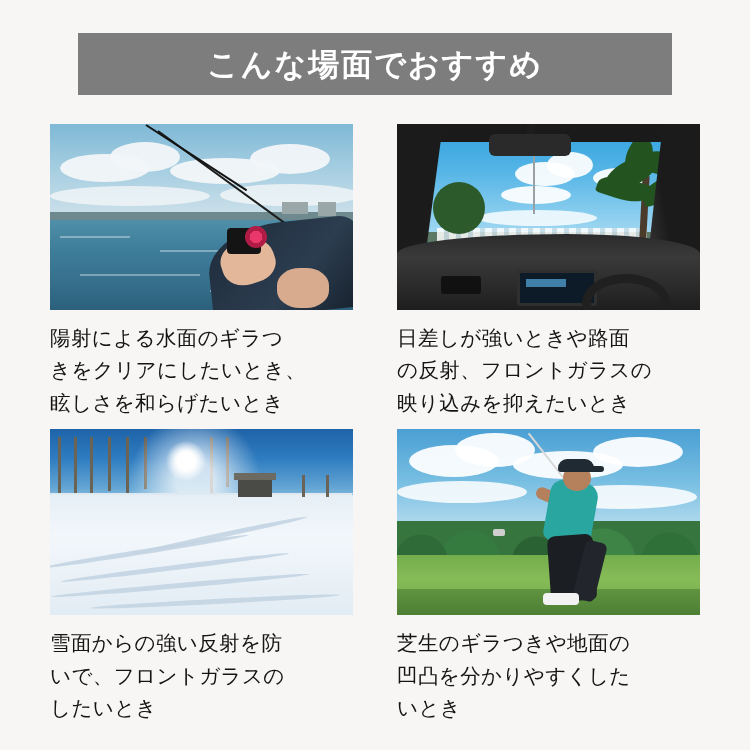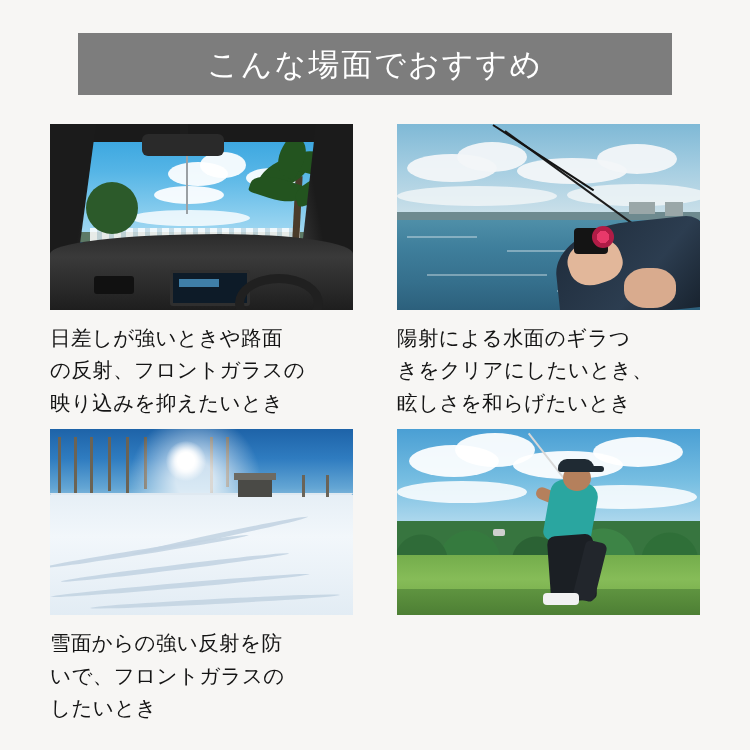--- a/index.html
+++ b/index.html
@@ -30,21 +30,21 @@
     height: 62px;
     background: #7d7d7d;
     display: flex;
     align-items: center;
     justify-content: center;
   }
   .banner-title {
     color: #ffffff;
     font-size: 31px;
     letter-spacing: 2px;
-    font-weight: 400;
+    font-weight: 700;
     line-height: 1;
     white-space: nowrap;
   }
 
   
   .grid {
     position: absolute;
     left: 50px;
     top: 124px;
     width: 650px;
@@ -357,20 +357,50 @@
 </head>
 <body>
 
 <div class="page">
 
   <div class="banner">
     <div class="banner-title">こんな場面でおすすめ</div>
   </div>
 
   <div class="grid">
+
+    <div class="case">
+      <div class="case-photo ph-fish">
+        <div class="sky"></div>
+        <div class="cl f1"></div>
+        <div class="cl f2"></div>
+        <div class="cl f3"></div>
+        <div class="cl f4"></div>
+        <div class="cl f5"></div>
+        <div class="cl f6"></div>
+        <div class="land"></div>
+        <div class="bldg b1"></div>
+        <div class="bldg b2"></div>
+        <div class="sea"></div>
+        <div class="wave w1"></div>
+        <div class="wave w2"></div>
+        <div class="wave w3"></div>
+        <div class="wave w4"></div>
+        <div class="rod"></div>
+        <div class="rod2"></div>
+        <div class="arm"></div>
+        <div class="hand"></div>
+        <div class="hand2"></div>
+        <div class="reel"></div>
+        <div class="reel-spool"></div>
+      </div>
+      <div class="case-caption">陽射による水面のギラつ
+きをクリアにしたいとき、
+眩しさを和らげたいとき</div>
+    </div>
 
     <div class="case">
       <div class="case-photo ph-car">
         <div class="sky"></div>
         <div class="cloud c1"></div>
         <div class="cloud c2"></div>
         <div class="cloud c3"></div>
         <div class="cloud c4"></div>
         <div class="cloud c5"></div>
         <div class="cloud c6"></div>
@@ -395,50 +425,20 @@
         <div class="nav"></div>
         <div class="vent"></div>
         <div class="wheel"></div>
       </div>
       <div class="case-caption">日差しが強いときや路面
 の反射、フロントガラスの
 映り込みを抑えたいとき</div>
     </div>
 
     <div class="case">
-      <div class="case-photo ph-fish">
-        <div class="sky"></div>
-        <div class="cl f1"></div>
-        <div class="cl f2"></div>
-        <div class="cl f3"></div>
-        <div class="cl f4"></div>
-        <div class="cl f5"></div>
-        <div class="cl f6"></div>
-        <div class="land"></div>
-        <div class="bldg b1"></div>
-        <div class="bldg b2"></div>
-        <div class="sea"></div>
-        <div class="wave w1"></div>
-        <div class="wave w2"></div>
-        <div class="wave w3"></div>
-        <div class="wave w4"></div>
-        <div class="rod"></div>
-        <div class="rod2"></div>
-        <div class="arm"></div>
-        <div class="hand"></div>
-        <div class="hand2"></div>
-        <div class="reel"></div>
-        <div class="reel-spool"></div>
-      </div>
-      <div class="case-caption">陽射による水面のギラつ
-きをクリアにしたいとき、
-眩しさを和らげたいとき</div>
-    </div>
-
-    <div class="case">
       <div class="case-photo ph-snow">
         <div class="sky"></div>
         <div class="tree" style="left:8px;height:62px;"></div>
         <div class="tree" style="left:24px;height:56px;"></div>
         <div class="tree" style="left:40px;height:64px;"></div>
         <div class="tree" style="left:58px;height:54px;"></div>
         <div class="tree" style="left:76px;height:60px;"></div>
         <div class="tree" style="left:94px;height:52px;"></div>
         <div class="tree" style="left:160px;height:56px;"></div>
         <div class="tree" style="left:176px;height:50px;"></div>
@@ -475,16 +475,19 @@
         <div class="club"></div>
         <div class="club-head"></div>
         <div class="arm"></div>
         <div class="body"></div>
         <div class="head"></div>
         <div class="cap"></div>
         <div class="legs"></div>
         <div class="leg2"></div>
         <div class="shoe"></div>
       </div>
+      <div class="case-caption">芝生のギラつきや地面の
+凹凸を分かりやすくした
+いとき</div>
     </div>
 
   </div>
 </div>
 
 </body></html>

